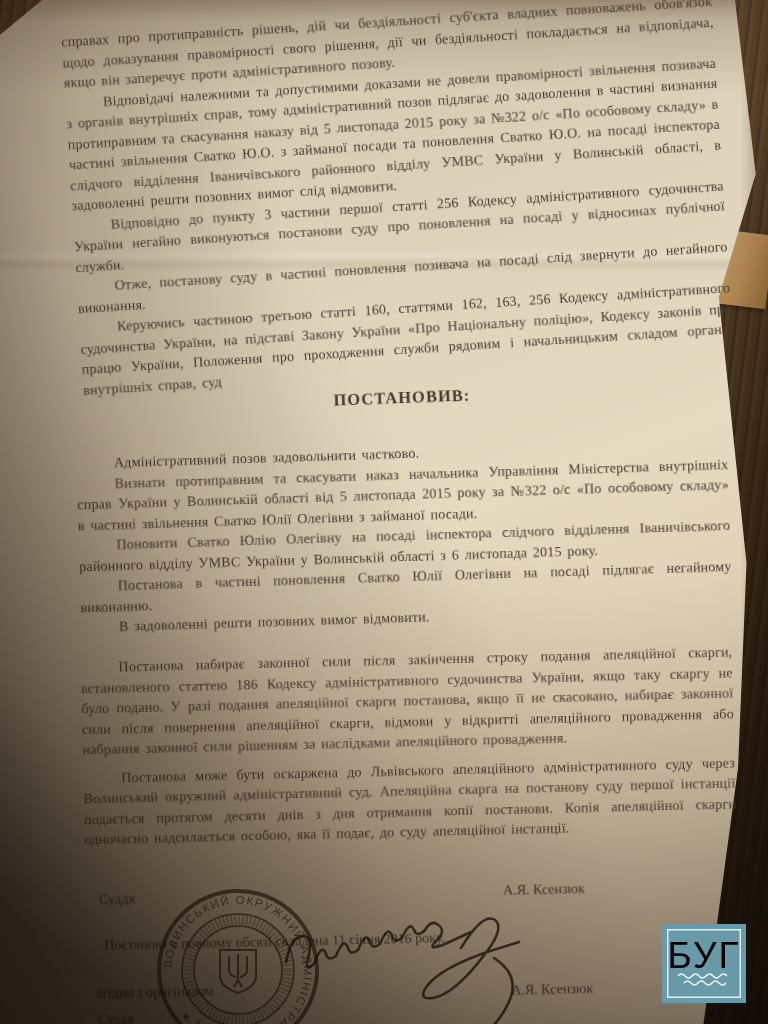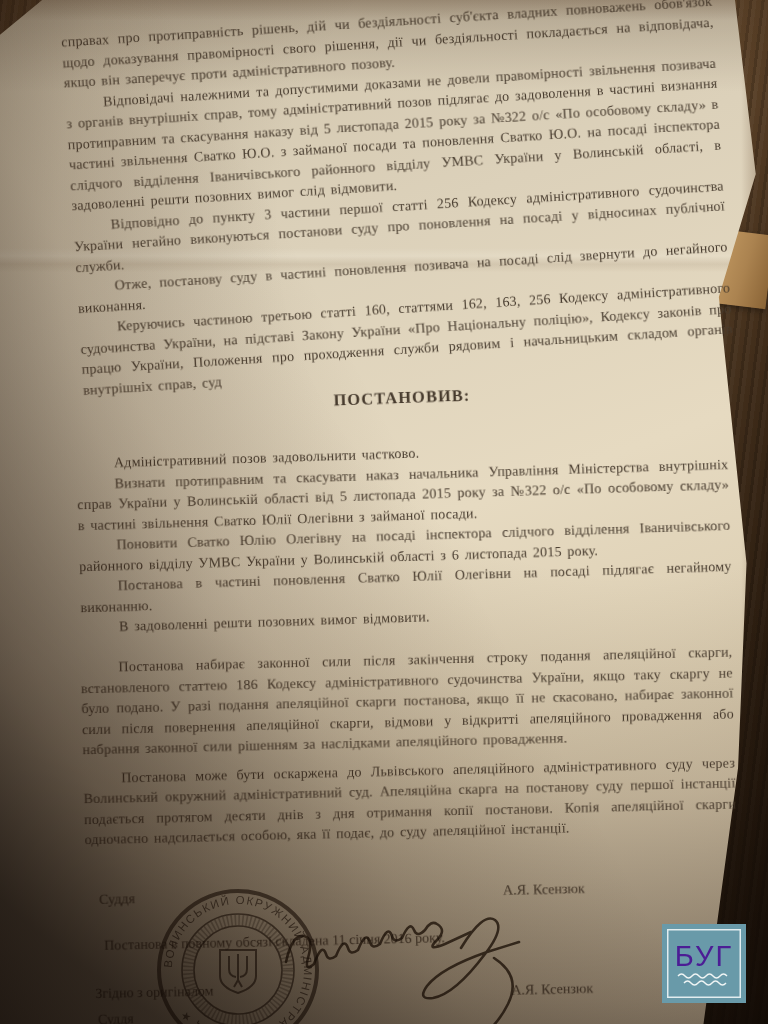--- a/index.html
+++ b/index.html
@@ -82,22 +82,22 @@
       linear-gradient(62deg, rgba(18,10,5,.74) 0%, rgba(40,25,14,.42) 17%, rgba(60,40,22,.14) 36%, rgba(0,0,0,0) 54%),
       linear-gradient(to bottom, rgba(45,28,14,.22) 0%, rgba(0,0,0,0) 9%);
   }
   
   .logo{
     position:absolute;left:662px;top:924px;width:84px;height:79px;z-index:50;
     background:#699aa9;display:flex;flex-direction:column;align-items:center;justify-content:center;
     box-shadow:inset 0 0 0 5px #699aa9, inset 0 0 0 6.5px rgba(240,246,246,.9);
   }
   .logo-text{
-    font-family:"Liberation Sans", sans-serif;color:#4c1d95;
-    font-size:29px;letter-spacing:2px;line-height:30px;font-weight:300;
+    font-family:"Liberation Sans", sans-serif;color:#000000;
+    font-size:37px;letter-spacing:2px;line-height:30px;font-weight:300;
   }
 </style>
 </head>
 <body>
 
 <div class="wood"></div>
 <div class="wood-slat"></div>
 
 <div class="paper"></div>
 <div class="paper-edge"></div>

